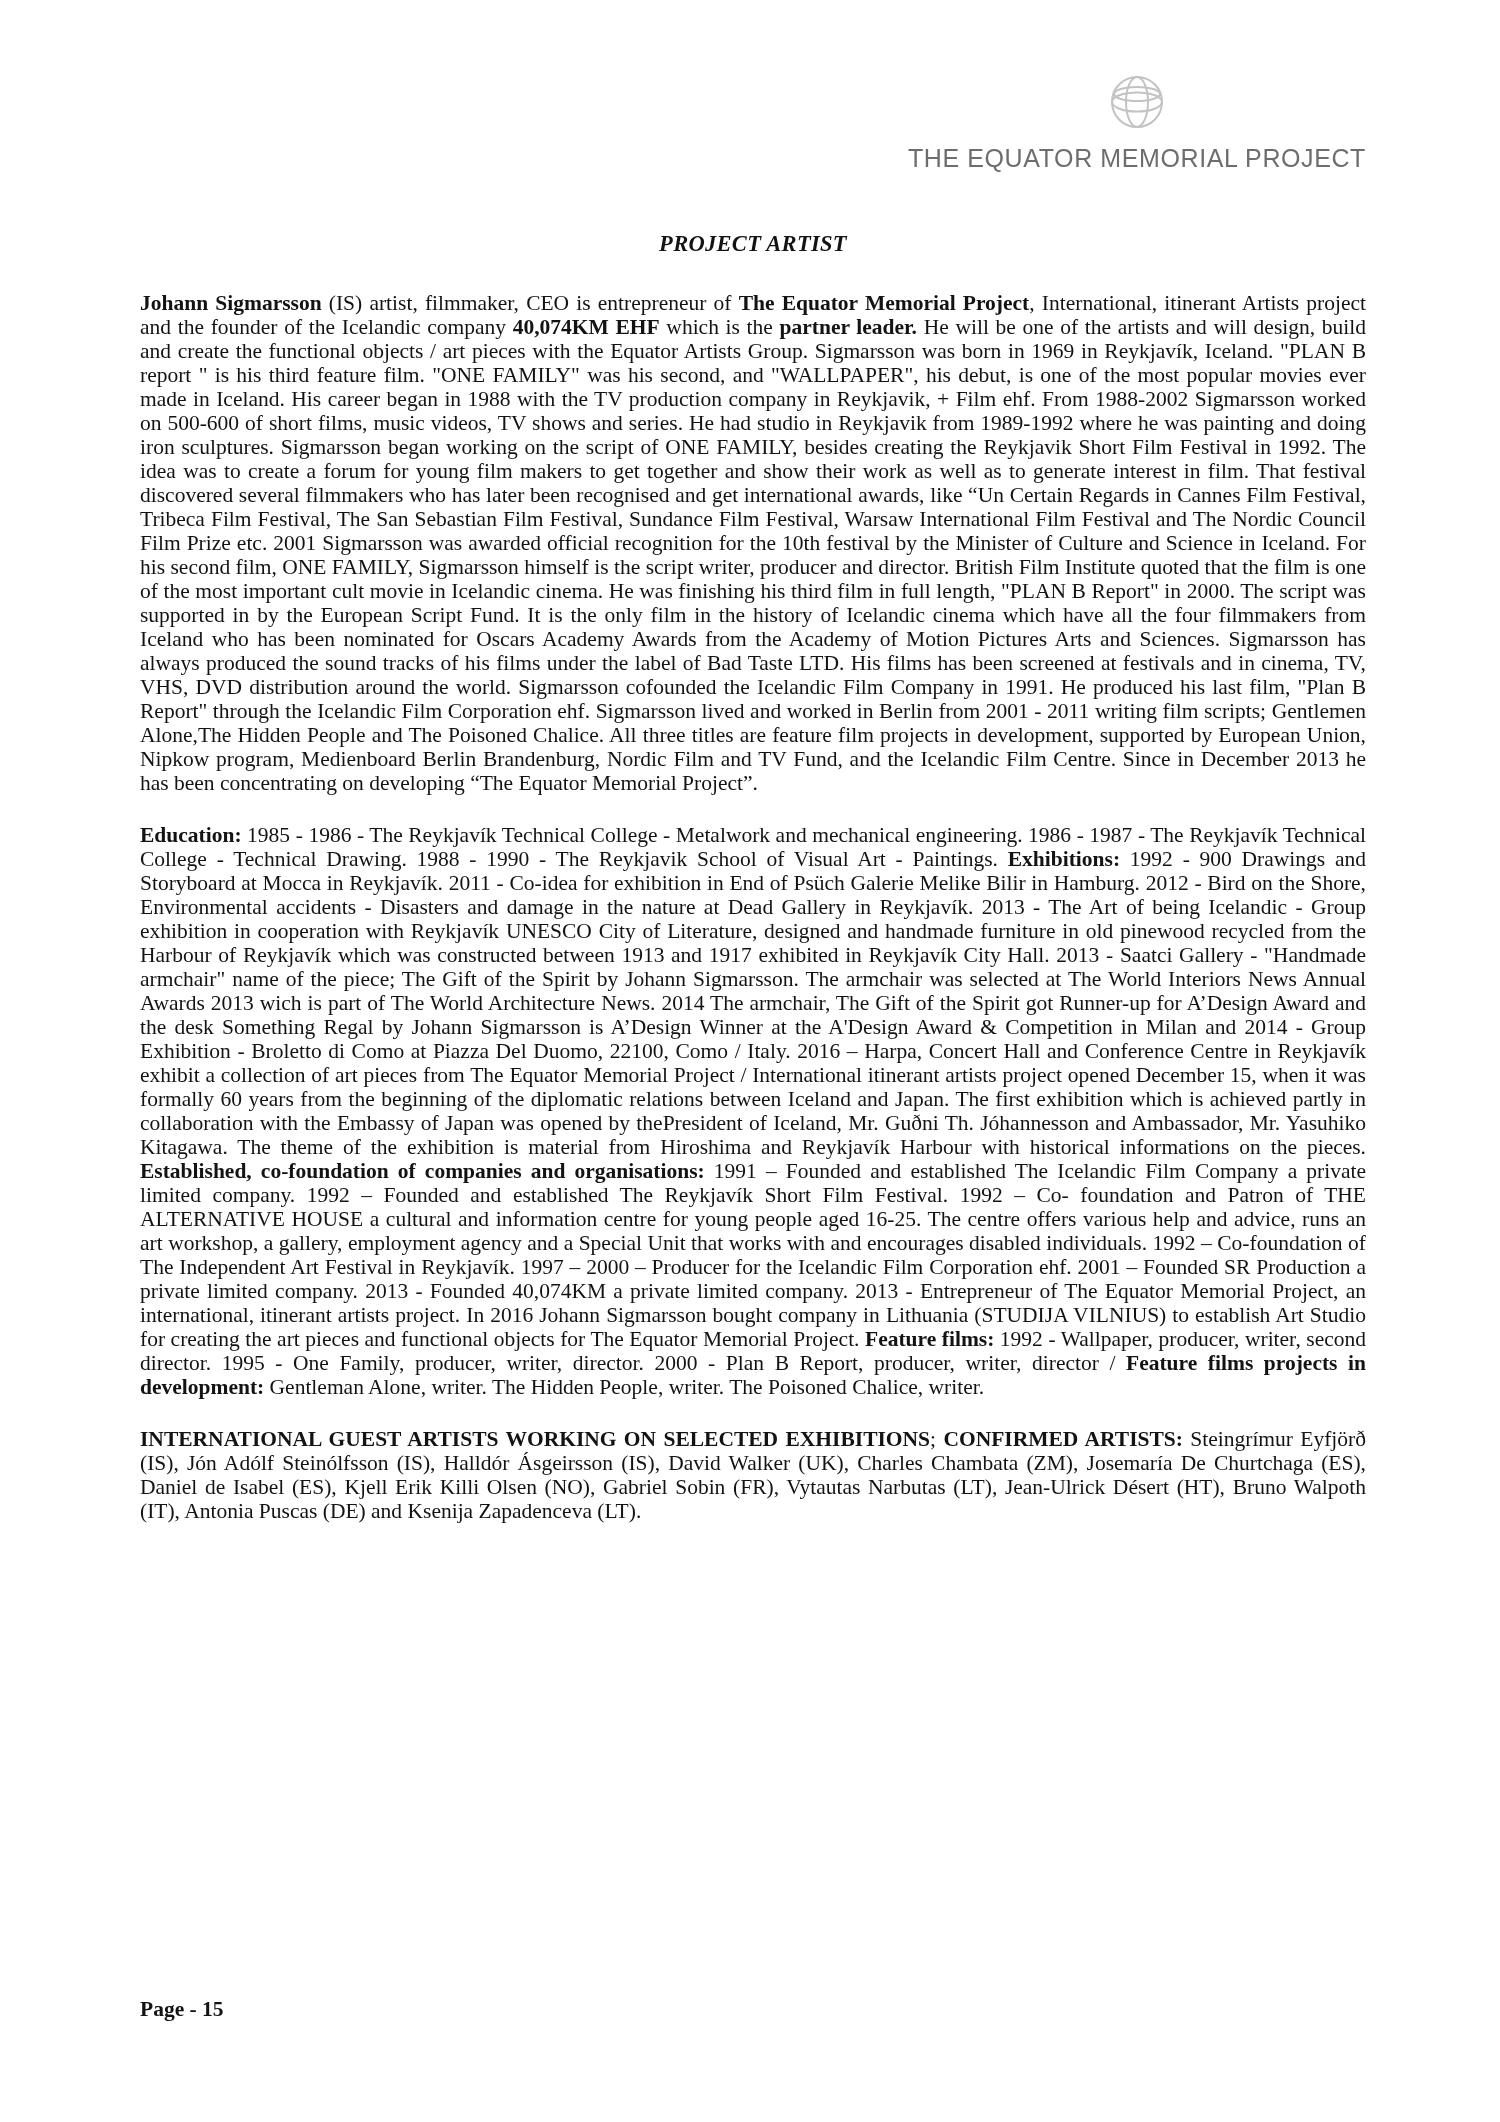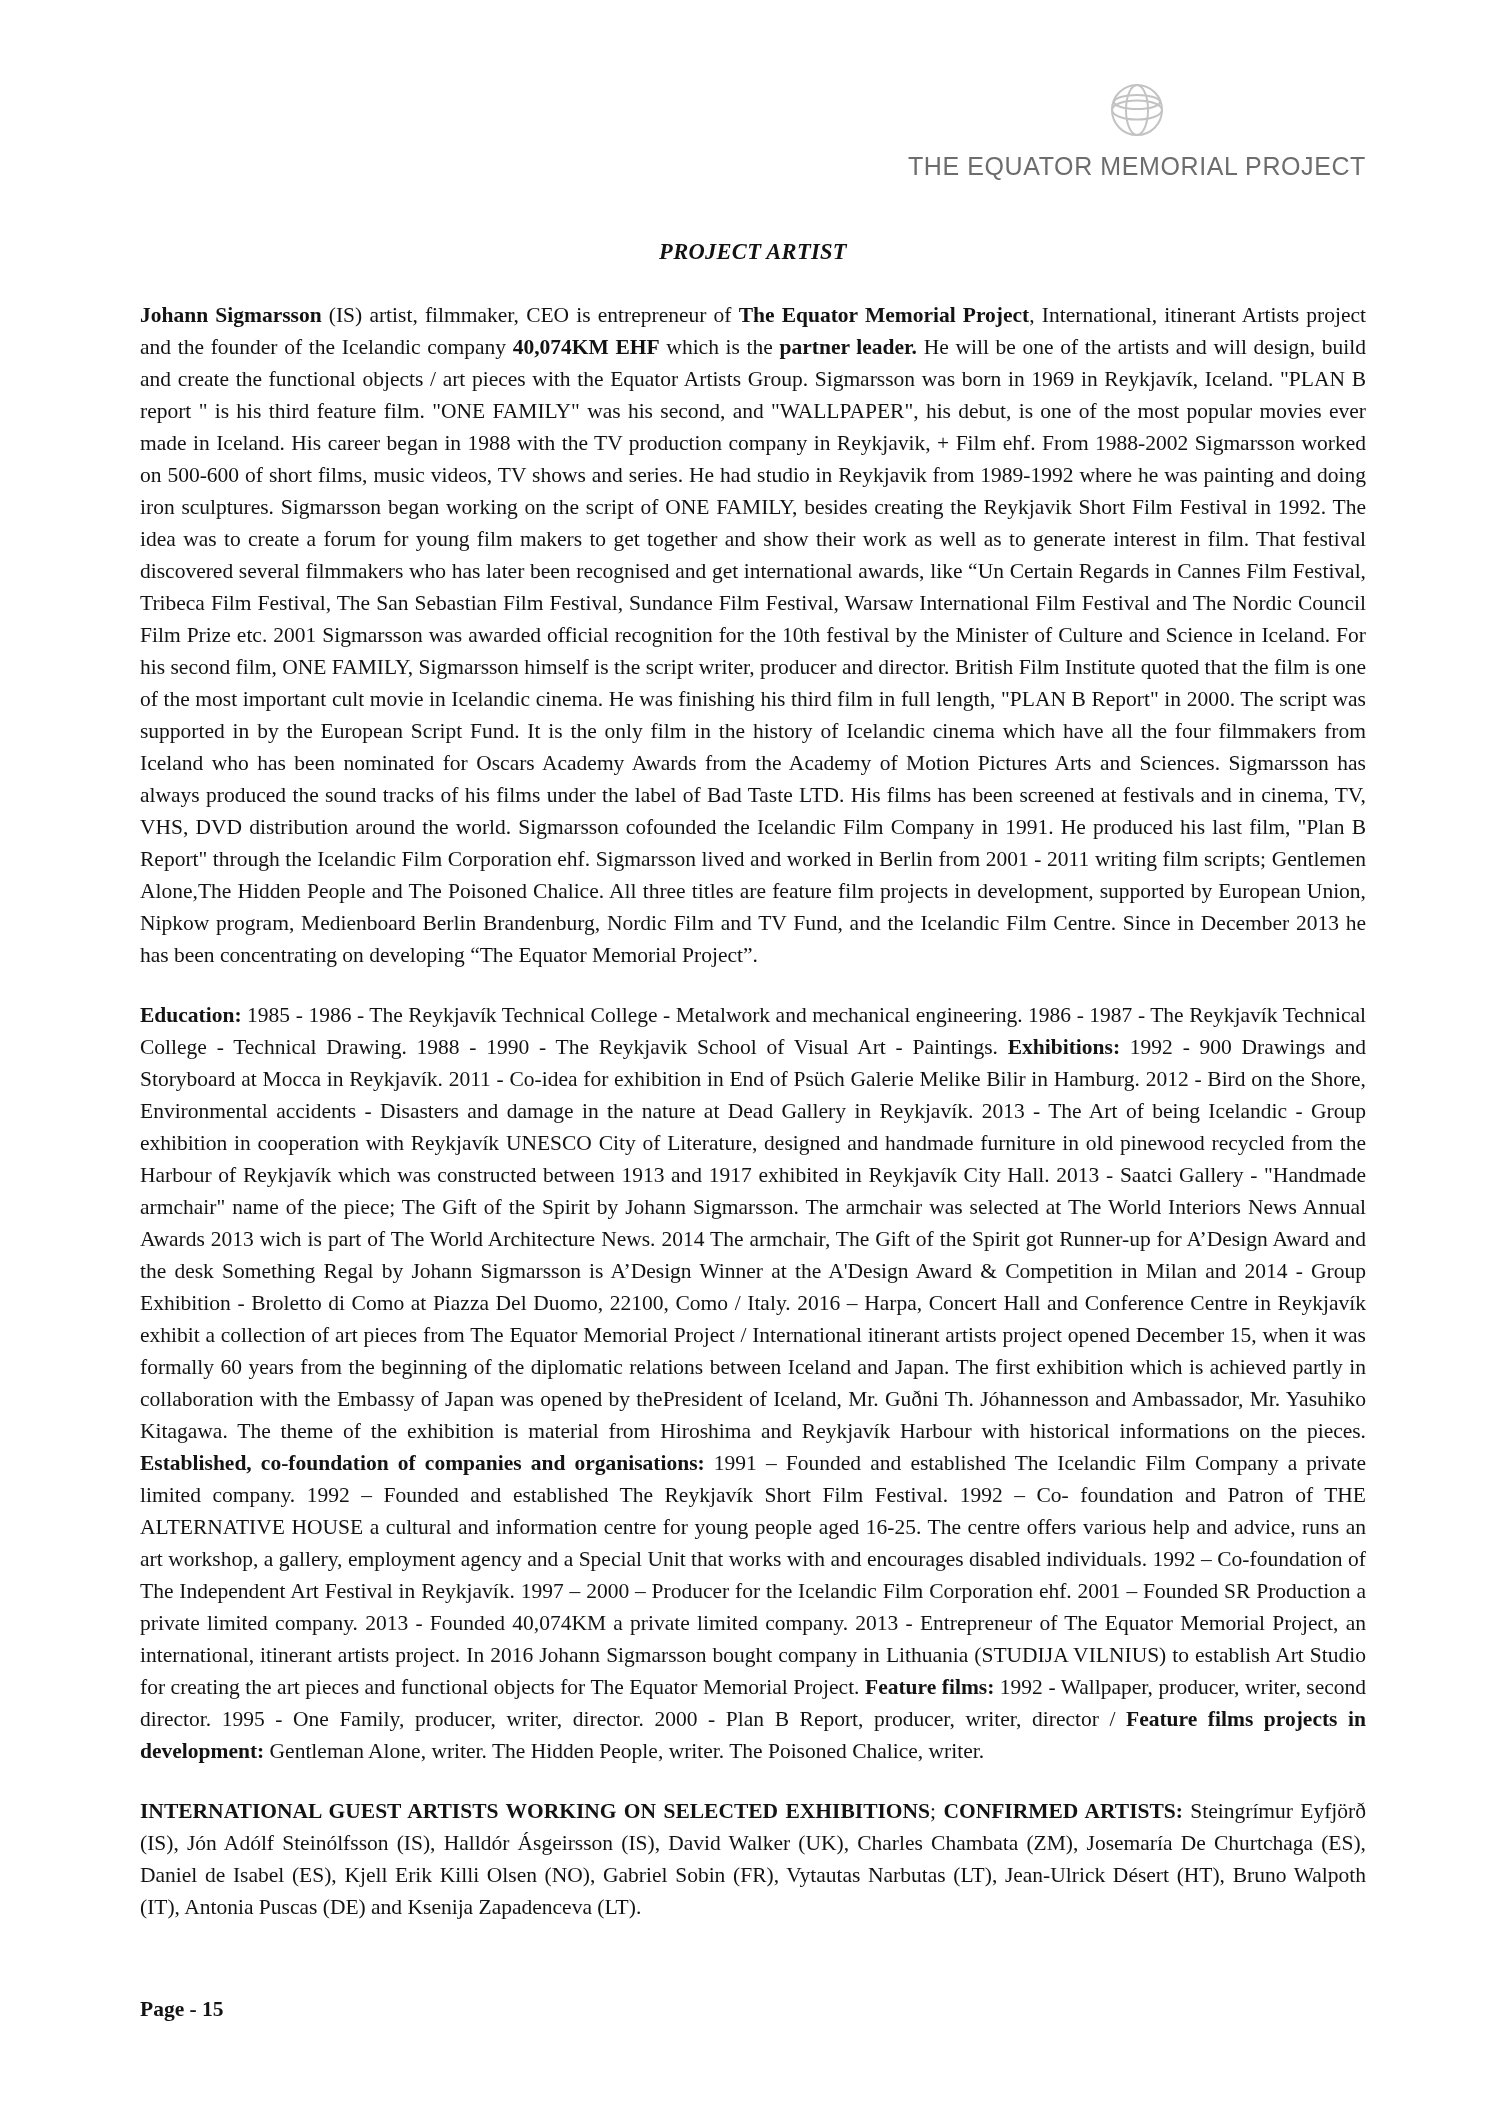--- a/index.html
+++ b/index.html
@@ -3,21 +3,21 @@
 <meta charset="utf-8">
 <style>
   * { margin: 0; padding: 0; box-sizing: border-box; }
   html, body { background: #ffffff; }
   .page {
     width: 1500px;
     height: 2122px;
     margin: 0 auto;
     background: #ffffff;
     position: relative;
-    padding: 12px 134px 0 140px;
+    padding: 4px 134px 0 140px;
     font-family: "Liberation Serif", serif;
     color: #131313;
   }
   .header {
     padding-top: 56px;
     display: flex;
     justify-content: flex-end;
   }
   .brand-block {
     display: flex;
@@ -41,21 +41,21 @@
     text-align: center;
     font-weight: bold;
     font-size: 22.5px;
     letter-spacing: 0.3px;
     margin-top: 58px;
     margin-bottom: 34px;
     font-style: italic;
   }
   .body-text {
     font-size: 21.5px;
-    line-height: 32px;
+    line-height: 24px;
     text-align: justify;
     margin-bottom: 28px;
   }
   .body-text b { font-weight: bold; }
   .footer {
     position: absolute;
     left: 140px;
     right: 134px;
     bottom: 100px;
     display: flex;

